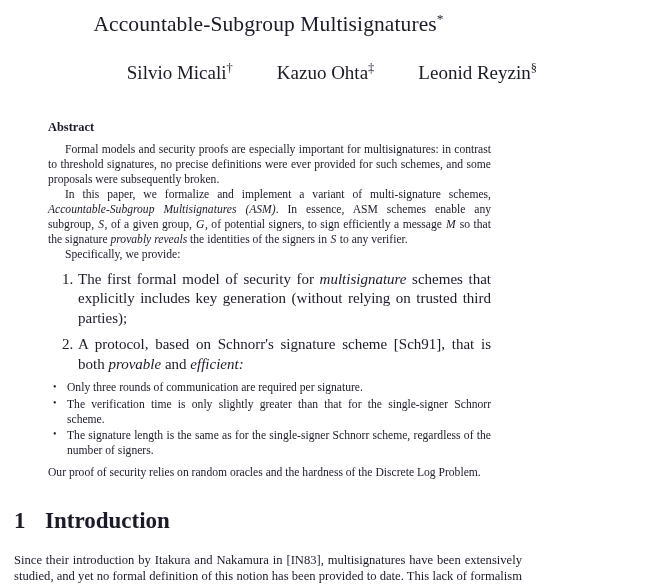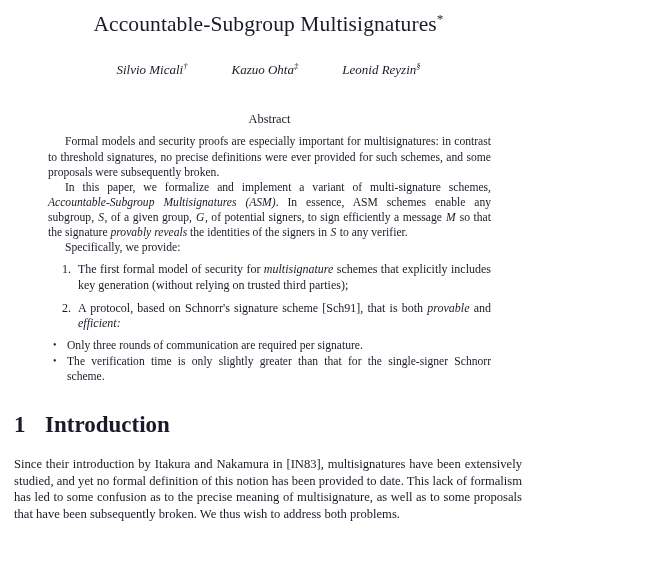--- a/index.html
+++ b/index.html
@@ -33,25 +33,24 @@
     padding-top: 12px;
     line-height: 1.2;
   }
   .title .sup {
     font-size: 0.62em;
     vertical-align: super;
     line-height: 0;
   }
 
   .authors {
-    text-align: center;
-    font-size: 13px;
+    text-align: right;
+    font-size: 19px;
     margin-top: 24px;
     line-height: 1.2;
-    font-style: italic;
   }
   .author {
     display: inline-block;
     white-space: nowrap;
   }
   .author + .author {
     margin-left: 44px;
   }
   .author .sup {
     font-size: 0.66em;
@@ -65,22 +64,21 @@
     margin-top: 21px;
   }
 
   
   .abstract-block {
     margin-top: 35px;
     padding-left: 48px;
     padding-right: 46px;
   }
   .abstract-heading {
-    text-align: center;
-    font-weight: normal;
+    font-weight: bold;
     font-size: 12.4px;
     margin: 0 0 7px 0;
   }
   .abstract-block p {
     margin: 0;
     font-size: 11.6px;
     line-height: 1.305;
     text-align: justify;
     text-indent: 17px;
     -webkit-hyphens: none;
@@ -91,21 +89,21 @@
   ol.enum {
     margin: 7px 0 0 0;
     padding: 0;
     list-style: none;
     counter-reset: enumi;
   }
   ol.enum > li {
     position: relative;
     margin: 0 0 0 0;
     padding-left: 30px;
-    font-size: 12px;
+    font-size: 15px;
     line-height: 1.305;
     text-align: justify;
     counter-increment: enumi;
   }
   ol.enum > li + li {
     margin-top: 7px;
   }
   ol.enum > li::before {
     content: counter(enumi) ".";
     position: absolute;
@@ -197,22 +195,24 @@
     <p>Specifically, we provide:</p>
 
     <ol class="enum">
       <li><span>The first formal model of security for </span><span class="it">multisignature</span><span> schemes that explicitly includes key generation (without relying on trusted third parties);</span></li>
       <li><span>A protocol, based on Schnorr's signature scheme [Sch91], that is both </span><span class="it">provable</span><span> and </span><span class="it">efficient:</span></li>
     </ol>
 
     <ul class="itemize">
       <li>Only three rounds of communication are required per signature.</li>
       <li>The verification time is only slightly greater than that for the single-signer Schnorr scheme.</li>
+      <li>The signature length is the same as for the single-signer Schnorr scheme, regardless of the number of signers.</li>
     </ul>
 
+    <p class="abstract-tail">Our proof of security relies on random oracles and the hardness of the Discrete Log Problem.</p>
   </div>
 
   <h2 class="section-heading"><span class="secnum">1</span><span>Introduction</span></h2>
 
   <div class="body-block">
     <p>Since their introduction by Itakura and Nakamura in [IN83], multisignatures have been extensively studied, and yet no formal definition of this notion has been provided to date. This lack of formalism has led to some confusion as to the precise meaning of multisignature, as well as to some proposals that have been subsequently broken. We thus wish to address both problems.</p>
   </div>
 
 </div>
 

